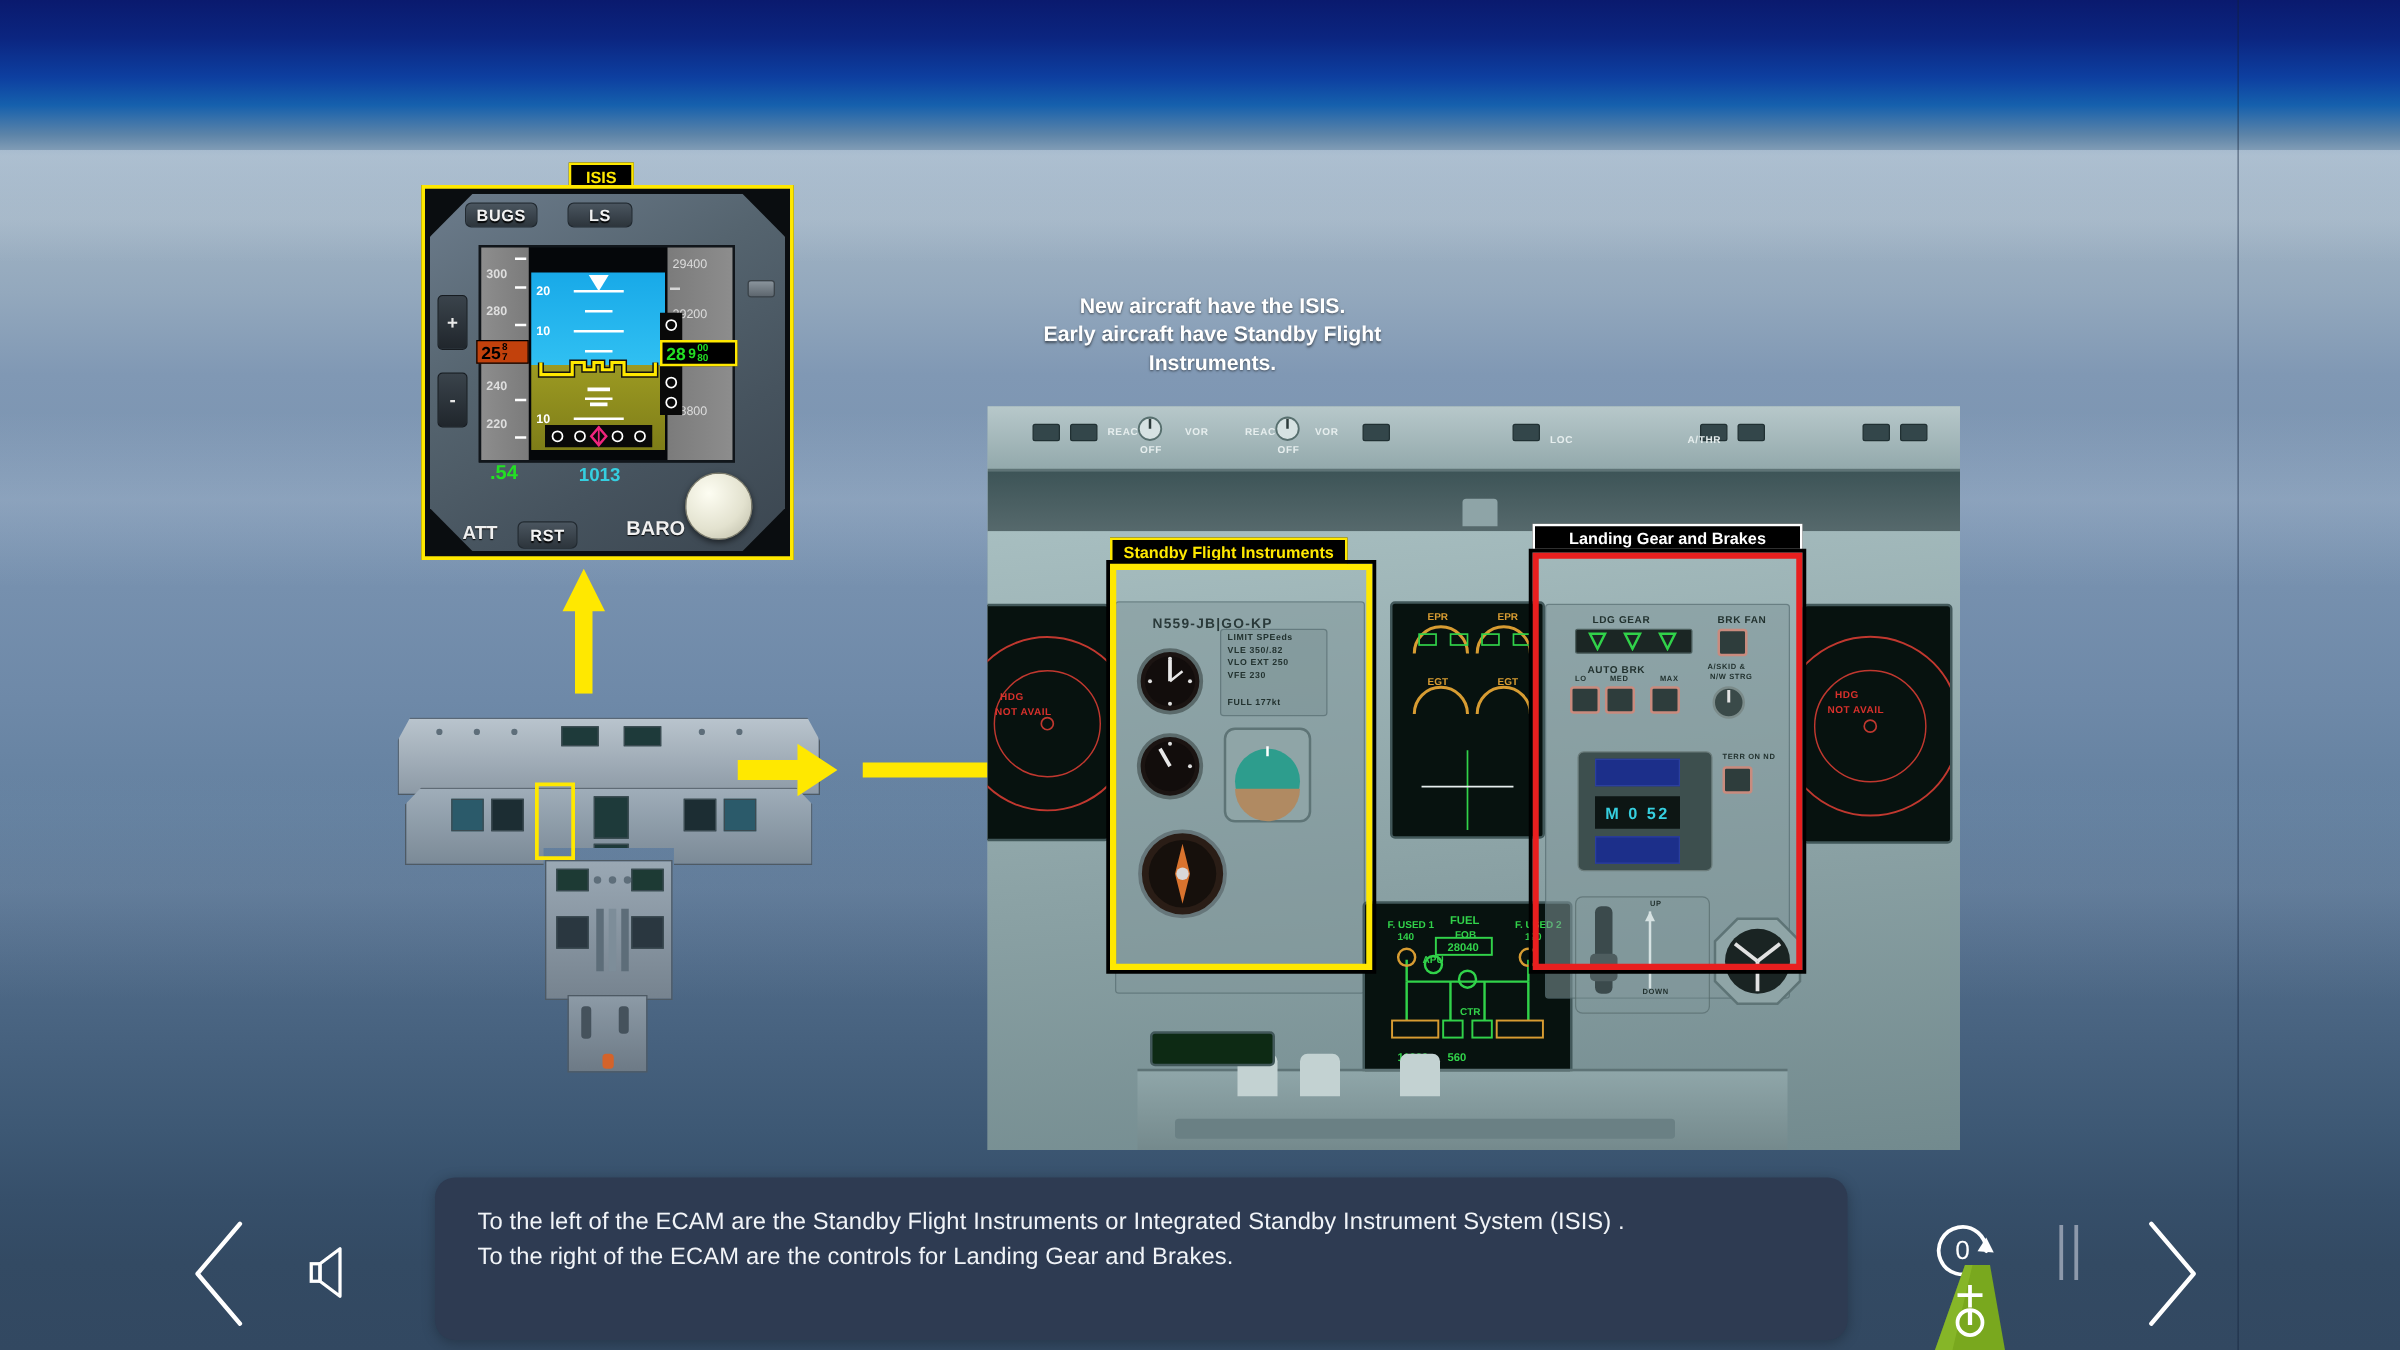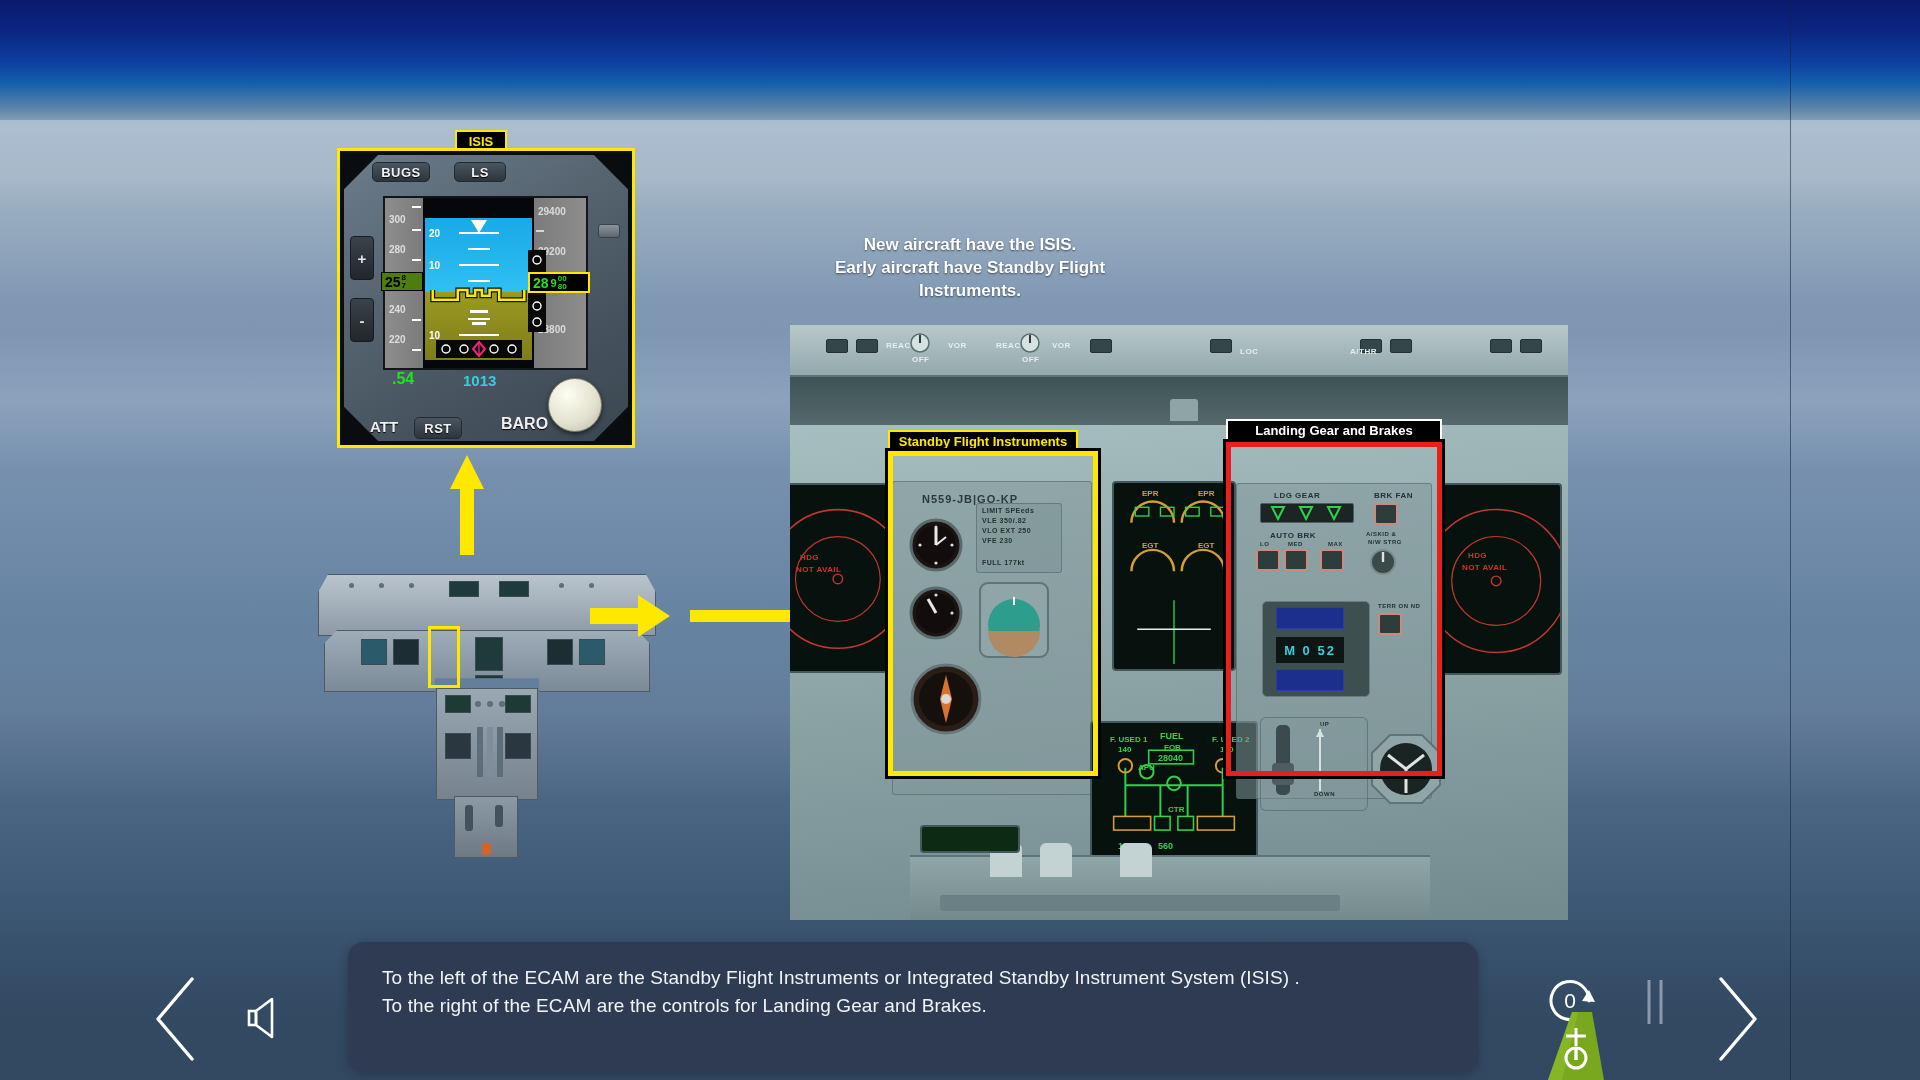--- a/index.html
+++ b/index.html
@@ -110,24 +110,24 @@
     background:linear-gradient(90deg,#8d8d8d,#7b7b7b); }
   #alt-tape { position:absolute; right:0; top:0; width:52px; height:100%;
     background:linear-gradient(90deg,#7b7b7b,#8d8d8d); }
   #adi { position:absolute; left:40px; right:54px; top:20px; bottom:8px; }
   #adi-sky { position:absolute; left:0; right:0; top:0; height:52%;
     background:linear-gradient(#18a9e8,#30c0f2); }
   #adi-gnd { position:absolute; left:0; right:0; top:52%; bottom:0;
     background:linear-gradient(#9c9a22,#7e7d18); }
   .pitch-bar { position:absolute; height:2px; background:#fff; left:50%; transform:translateX(-50%); }
   .tape-num { position:absolute; color:#dedede; font-size:10px; font-weight:bold; font-family:"Liberation Sans",sans-serif; }
-  .alt-num { position:absolute; color:#dcdcdc; font-size:10px; font-weight:bold;text-align:center; }
+  .alt-num { position:absolute; color:#dcdcdc; font-size:10px; font-weight:normal;text-align:center; }
   .adi-num { position:absolute; color:#fff; font-size:10px; font-weight:bold; }
   #spd-box { position:absolute; left:-4px; top:74px; width:42px; height:19px;
-    background:#4d7c0f; border:1px solid #000; color:#000; font-size:14px; font-weight:bold;
+    background:#c2410c; border:1px solid #000; color:#000; font-size:14px; font-weight:bold;
     display:flex; align-items:center; padding-left:3px; }
   #alt-box { position:absolute; right:-4px; top:74px; width:62px; height:21px;
     background:#000; border:2px solid #ffe800; color:#23e023; font-size:14px; font-weight:bold;
     display:flex; align-items:center; padding-left:3px; }
   #mach-val { position:absolute; left:392px; top:370px; color:#23e023; font-size:16px; font-weight:bold; }
   #baro-val { position:absolute; left:463px; top:372px; color:#35cfe0; font-size:15px; font-weight:bold; }
 
   
   #cockpit-diagram { position:absolute; left:318px; top:560px; width:348px; height:290px; }
   #cd-glareshield { position:absolute; left:0; top:14px; width:338px; height:62px;

